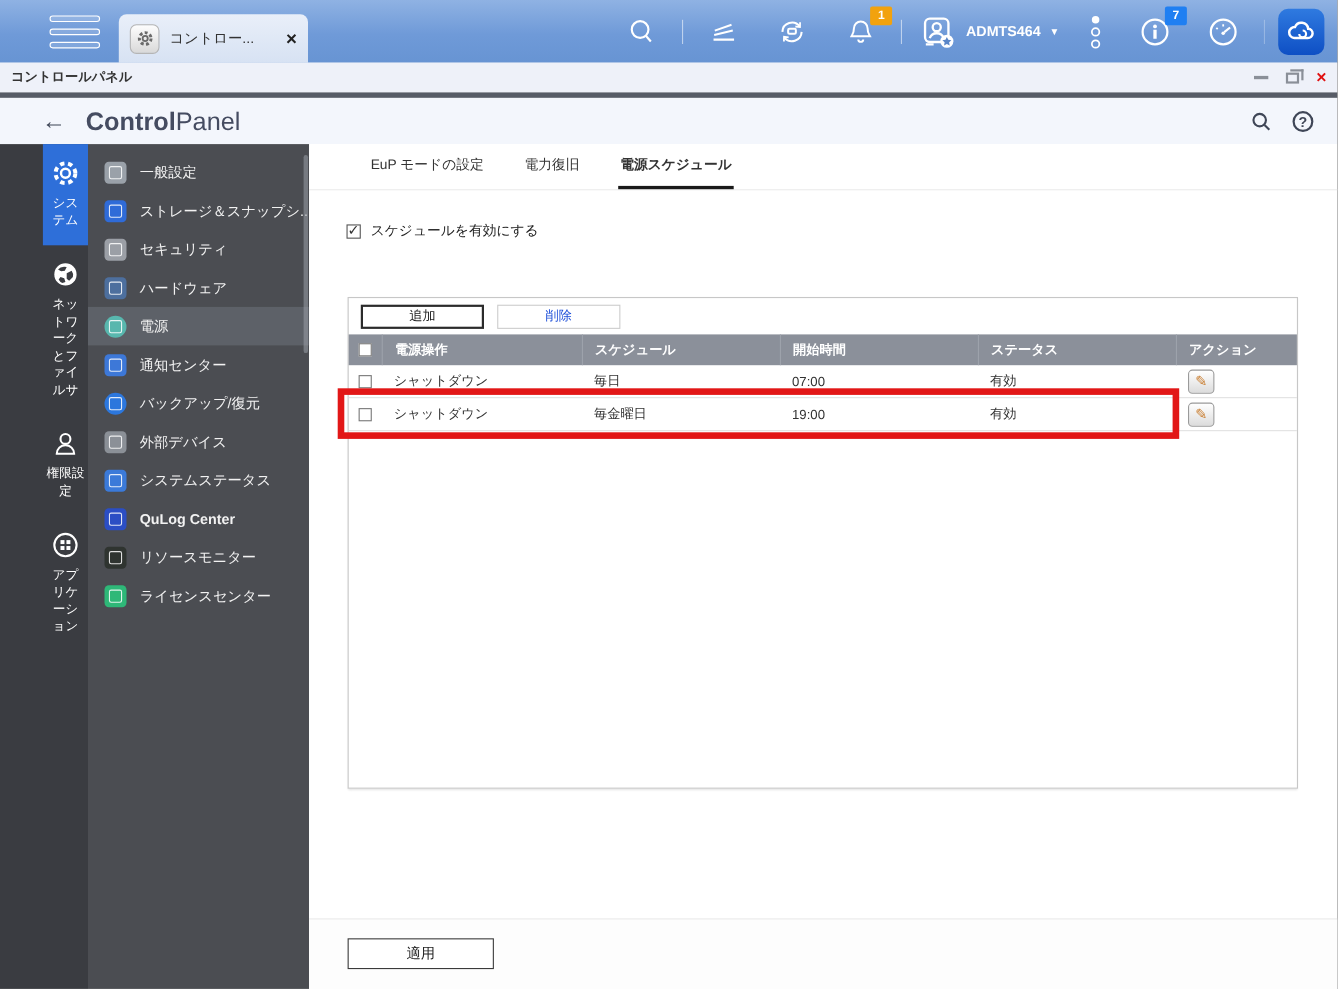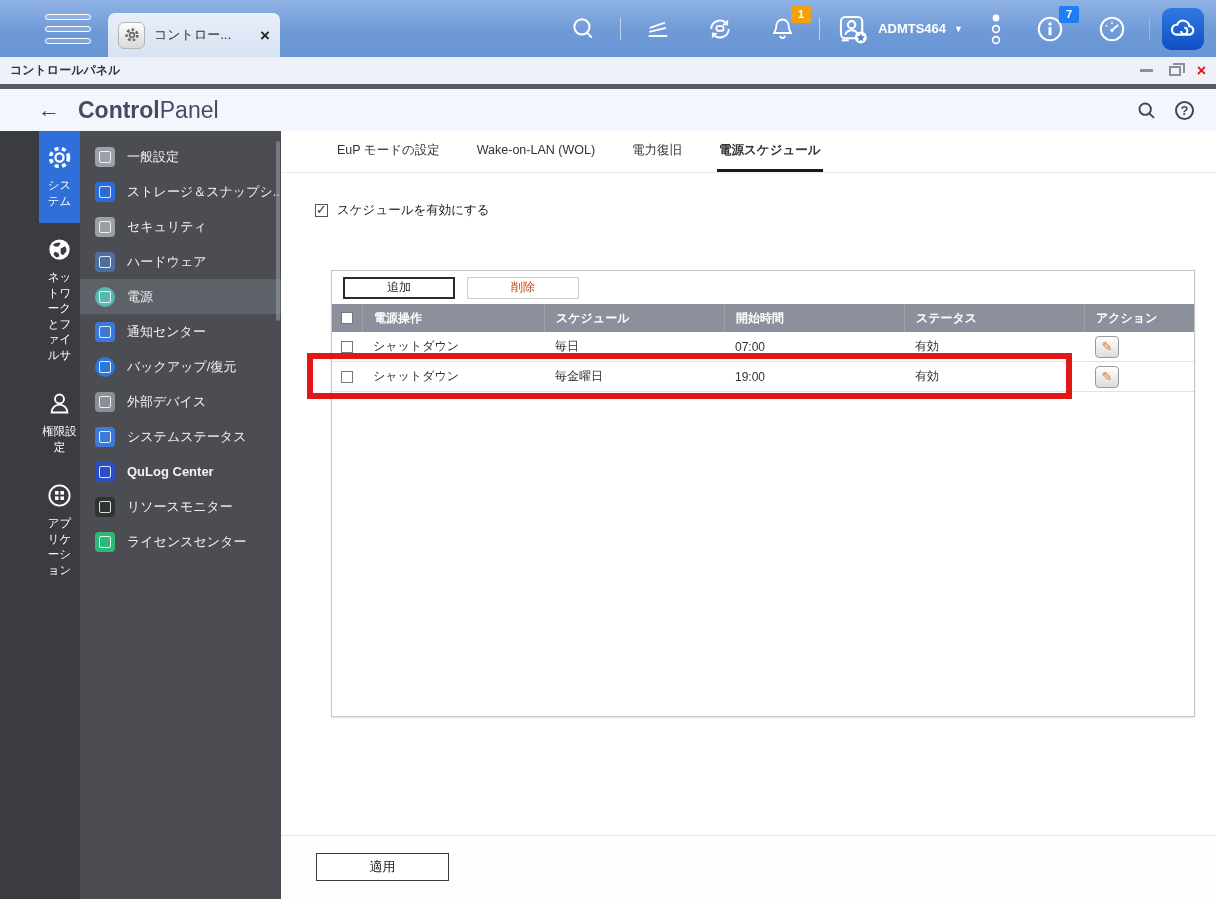--- a/index.html
+++ b/index.html
@@ -92,26 +92,26 @@
   
   .opt1 { position:absolute; left:34px; top:71px; display:flex; align-items:center; gap:9px; }
   .opt2 { position:absolute; left:59px; top:104px; display:flex; align-items:center; gap:9px; }
   .cb { width:13px; height:13px; border:1px solid #555; background:#fff; position:relative;
         cursor:pointer; flex:none; }
   .cb.checked::after { content:"✓"; position:absolute; left:0px; top:-3px; font-size:13px; color:#333; }
   .opt-label { font-size:12.5px; color:#222; }
 
   
   .panel { position:absolute; left:35px; top:139px; width:864px; height:447px;
-           border:1px solid #c7c7c7; background:#fff; box-shadow:0 1px 2px rgba(0,0,0,.12);margin-left:15px; }
+           border:1px solid #c7c7c7; background:#fff; box-shadow:0 1px 2px rgba(0,0,0,.12); }
   .panel-toolbar { height:33px; display:flex; align-items:center; gap:12px; padding:0 11px; }
   .btn { width:112px; height:22px; background:#fff; font-size:12px; display:flex; align-items:center;
          justify-content:center; cursor:pointer; }
   .btn-add { border:2px solid #2b2b2b; color:#222; }
-  .btn-del { border:1px solid #ccc; color:#c2410c; }
+  .btn-del { border:1px solid #ccc; color:#1d4ed8; }
   .thead { height:28px; background:#8b909a; display:flex; color:#fff; font-size:12px; font-weight:bold;
            align-items:center; }
   .th, .td { display:flex; align-items:center; padding-left:11px; height:100%; }
   .c-cb { width:30px; justify-content:center; padding-left:0; }
   .c1 { width:182px; } .c2 { width:180px; } .c3 { width:180px; } .c4 { width:180px; }
   .c5 { flex:1; }
   .thead .c1,.thead .c2,.thead .c3,.thead .c4,.thead .c5 { border-left:1px solid #9da2ab; }
   .trow { height:30px; display:flex; align-items:center; border-bottom:1px solid #e2e2e2;
           font-size:12px; color:#333; }
   .hcb { width:12px; height:12px; border:1px solid #777; background:#fff; cursor:pointer; }
@@ -336,21 +336,20 @@
       <div class="menu-item">
         <span class="menu-icon" style="background: rgb(46, 184, 120);"></span>
         <span class="menu-label">ライセンスセンター</span>
       </div>
     </div>
 
     <div class="content">
 
       <div class="tabstrip">
         <div class="tab">EuP モードの設定</div>
-        <div class="tab">Wake-on-LAN (WOL)</div>
         <div class="tab">電力復旧</div>
         <div class="tab active">電源スケジュール</div>
       </div>
 
       <div class="opt1">
         <span class="cb checked"></span>
         <span class="opt-label">スケジュールを有効にする</span>
       </div>
 
       <div class="panel">

